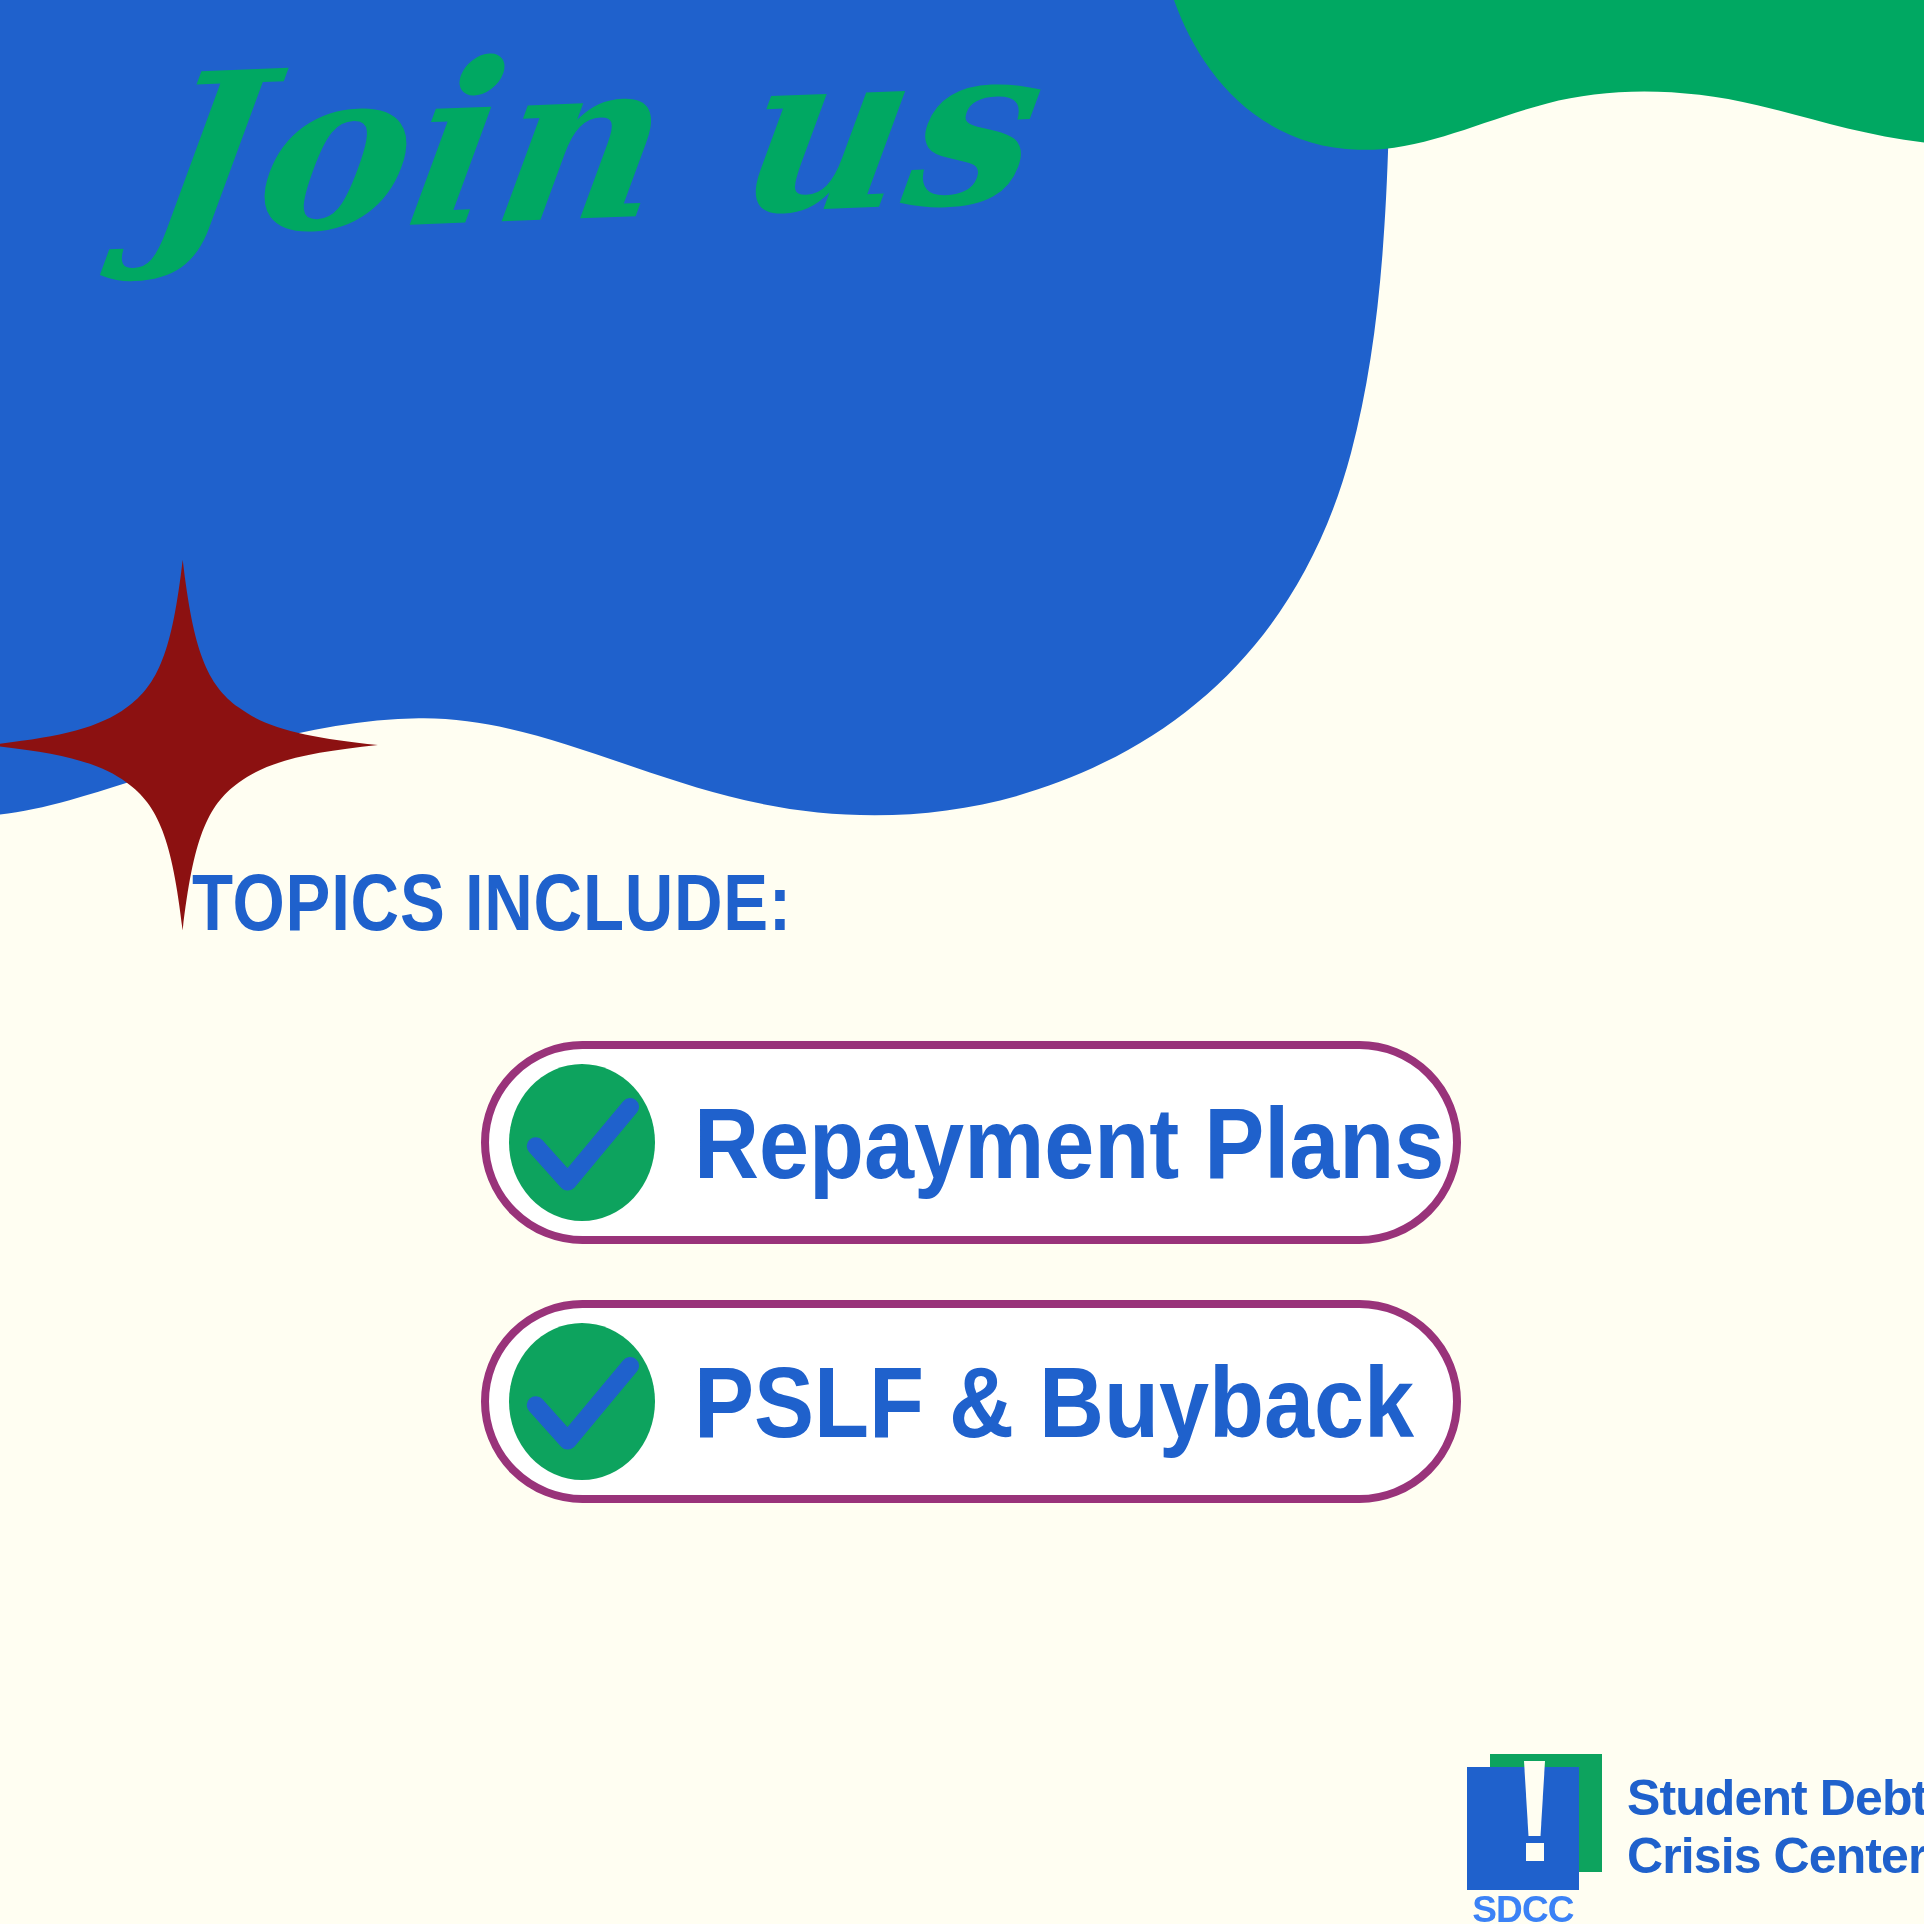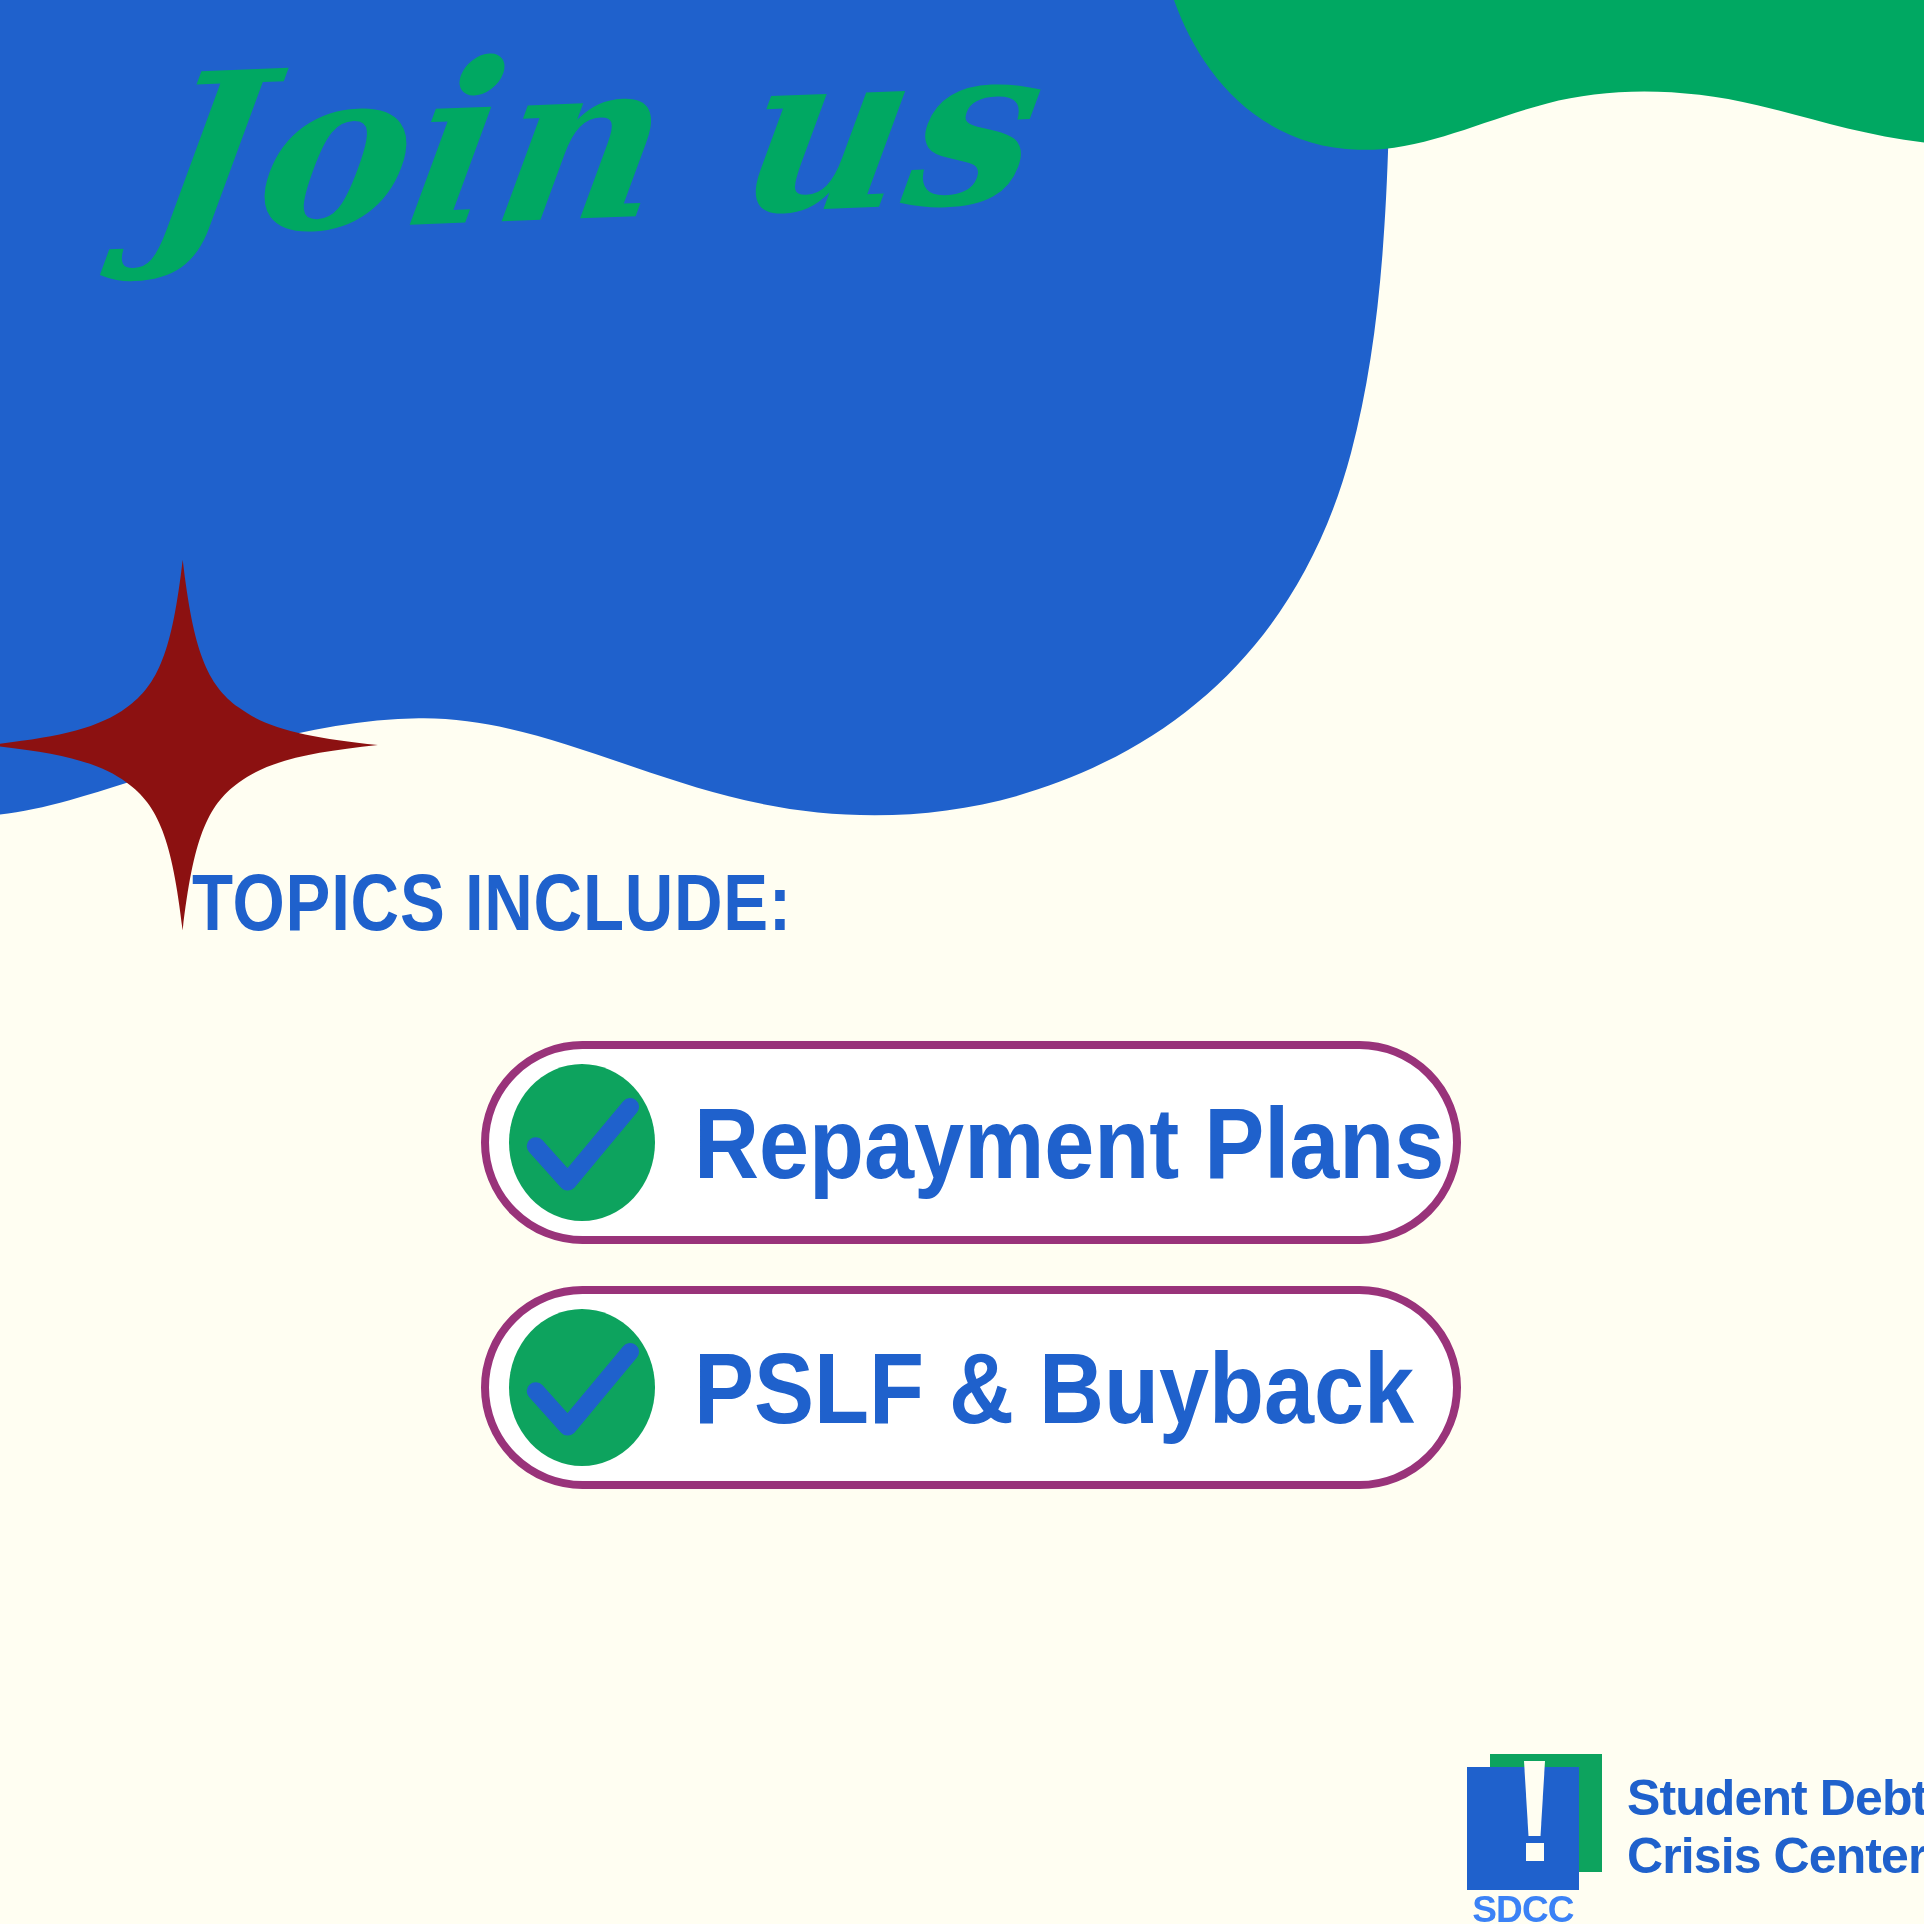--- a/index.html
+++ b/index.html
@@ -94,21 +94,21 @@
     position: absolute;
     left: 481px;
     top: 1041px;
     width: 980px;
   }
   .pill {
     position: relative;
     box-sizing: border-box;
     height: 203px;
     width: 980px;
-    margin-bottom: 42px;
+    margin-bottom: 56px;
     background: #FFFFFF;
     border: 8px solid #99337A;
     border-radius: 102px;
     display: flex;
     align-items: center;
   }
   .pill:last-child { margin-bottom: 0; }
 
   .check-badge {
     flex: 0 0 auto;

